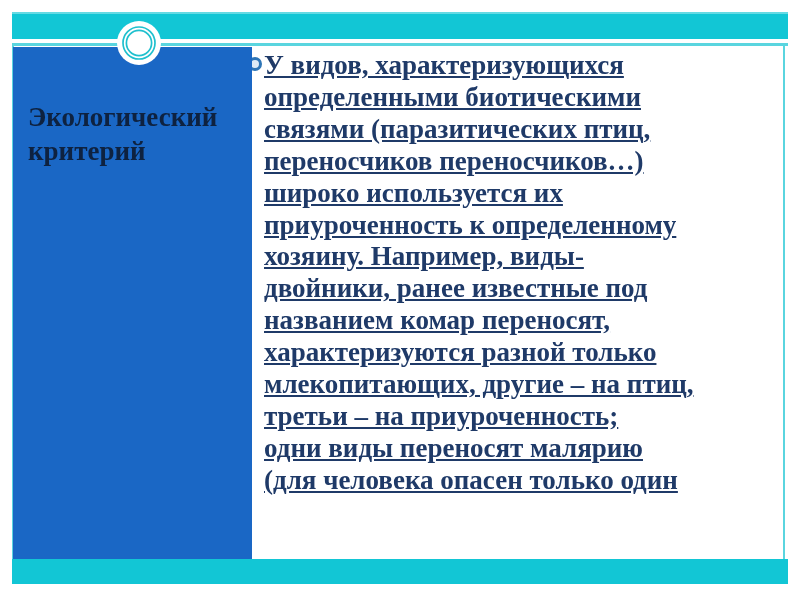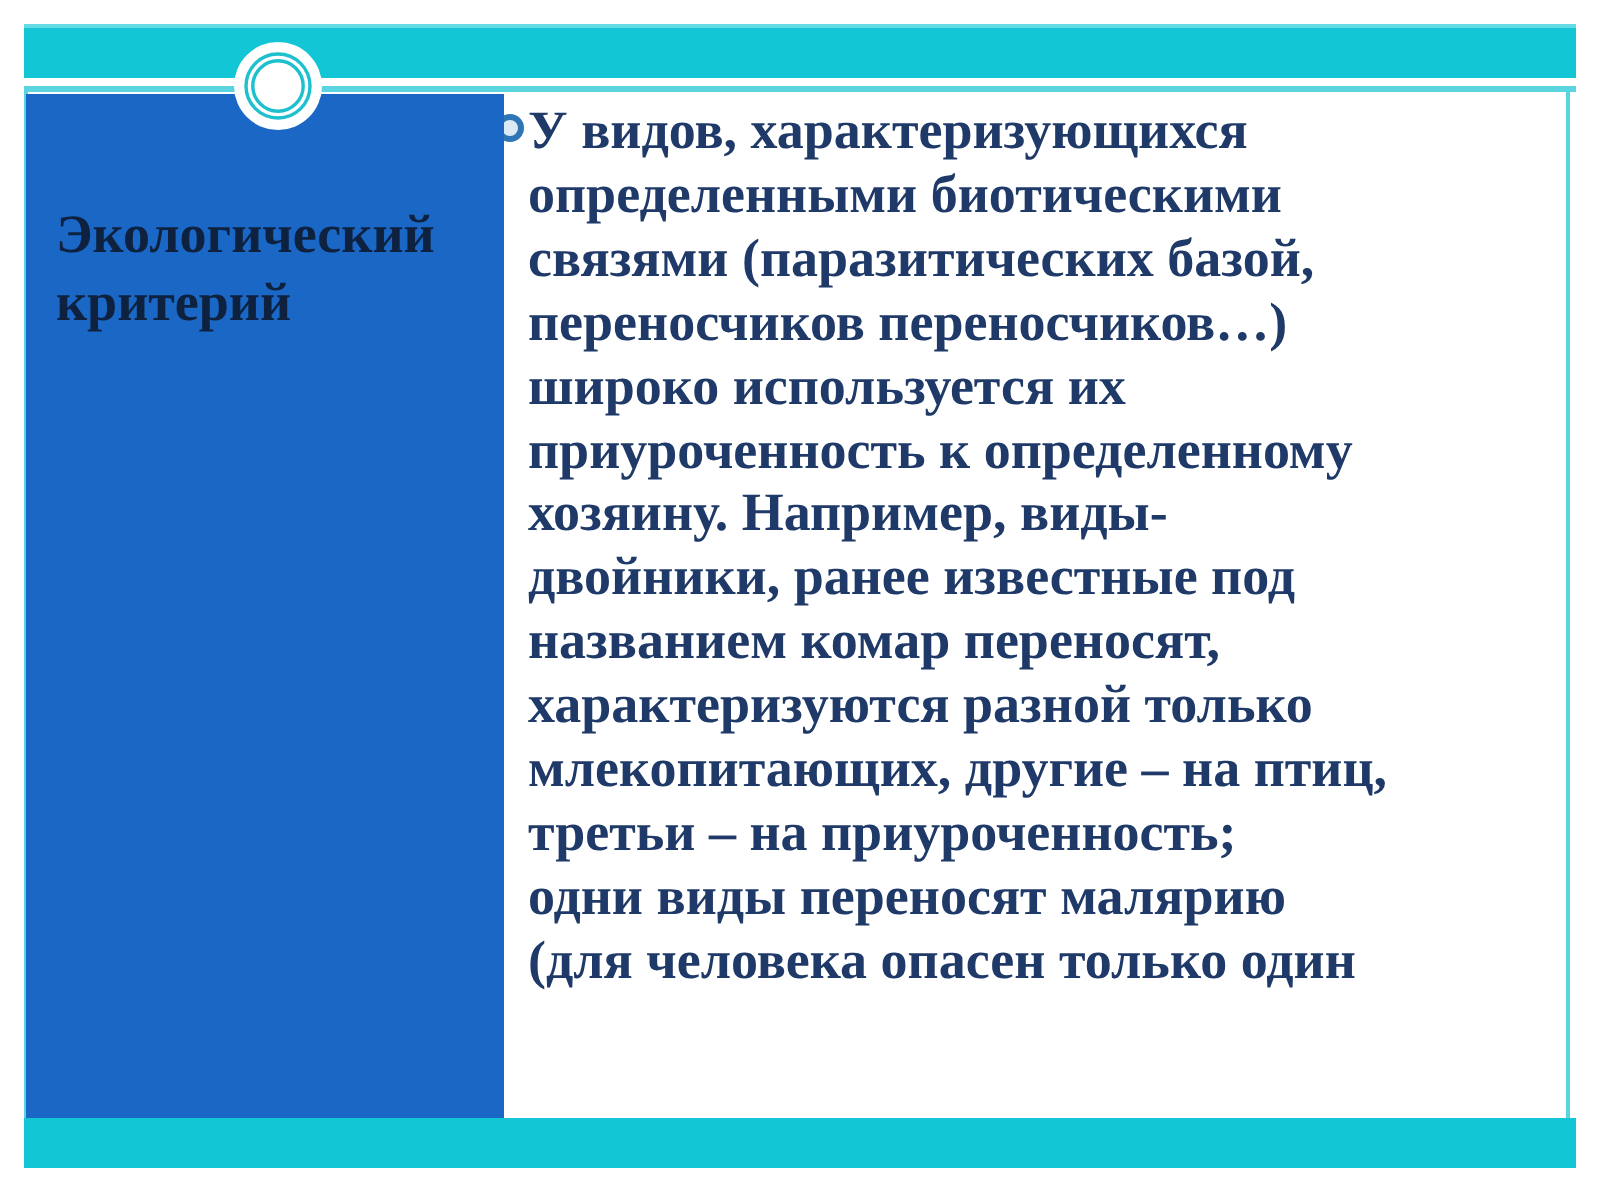--- a/index.html
+++ b/index.html
@@ -51,21 +51,21 @@
   .slide-title{
     position:absolute;left:28px;top:100px;width:218px;
     font-weight:bold;font-size:27px;line-height:34px;
     color:var(--title-color);
   }
   .body-text{
     position:absolute;left:264px;top:50px;width:524px;
     font-weight:bold;font-size:27px;line-height:31.9px;
     color:var(--body-color);
   }
-  .body-line{white-space:nowrap;}
+  .body-line{white-space:nowrap;text-decoration:underline;}
 </style>
 </head>
 <body>
 
 <div class="slide">
 
   <div class="top-band"></div>
   <div class="top-accent-line"></div>
   <div class="frame-left"></div>
   <div class="frame-right"></div>
@@ -79,21 +79,21 @@
     <circle cx="25" cy="25" r="22" fill="#ffffff"></circle>
     <circle cx="25" cy="25" r="16" fill="#ffffff" stroke="#1fc0ce" stroke-width="1.7"></circle>
     <circle cx="25" cy="25" r="12.6" fill="#ffffff" stroke="#1fc0ce" stroke-width="1.7"></circle>
   </svg>
 
   <div class="slide-title">Экологический критерий</div>
 
   <div class="body-text">
     <div class="body-line">У видов, характеризующихся</div>
     <div class="body-line">определенными биотическими</div>
-    <div class="body-line">связями (паразитических базой,</div>
+    <div class="body-line">связями (паразитических птиц,</div>
     <div class="body-line">переносчиков переносчиков…)</div>
     <div class="body-line">широко используется их</div>
     <div class="body-line">приуроченность к определенному</div>
     <div class="body-line">хозяину. Например, виды-</div>
     <div class="body-line">двойники, ранее известные под</div>
     <div class="body-line">названием комар переносят,</div>
     <div class="body-line">характеризуются разной только</div>
     <div class="body-line">млекопитающих, другие – на птиц,</div>
     <div class="body-line">третьи – на приуроченность;</div>
     <div class="body-line">одни виды переносят малярию</div>

